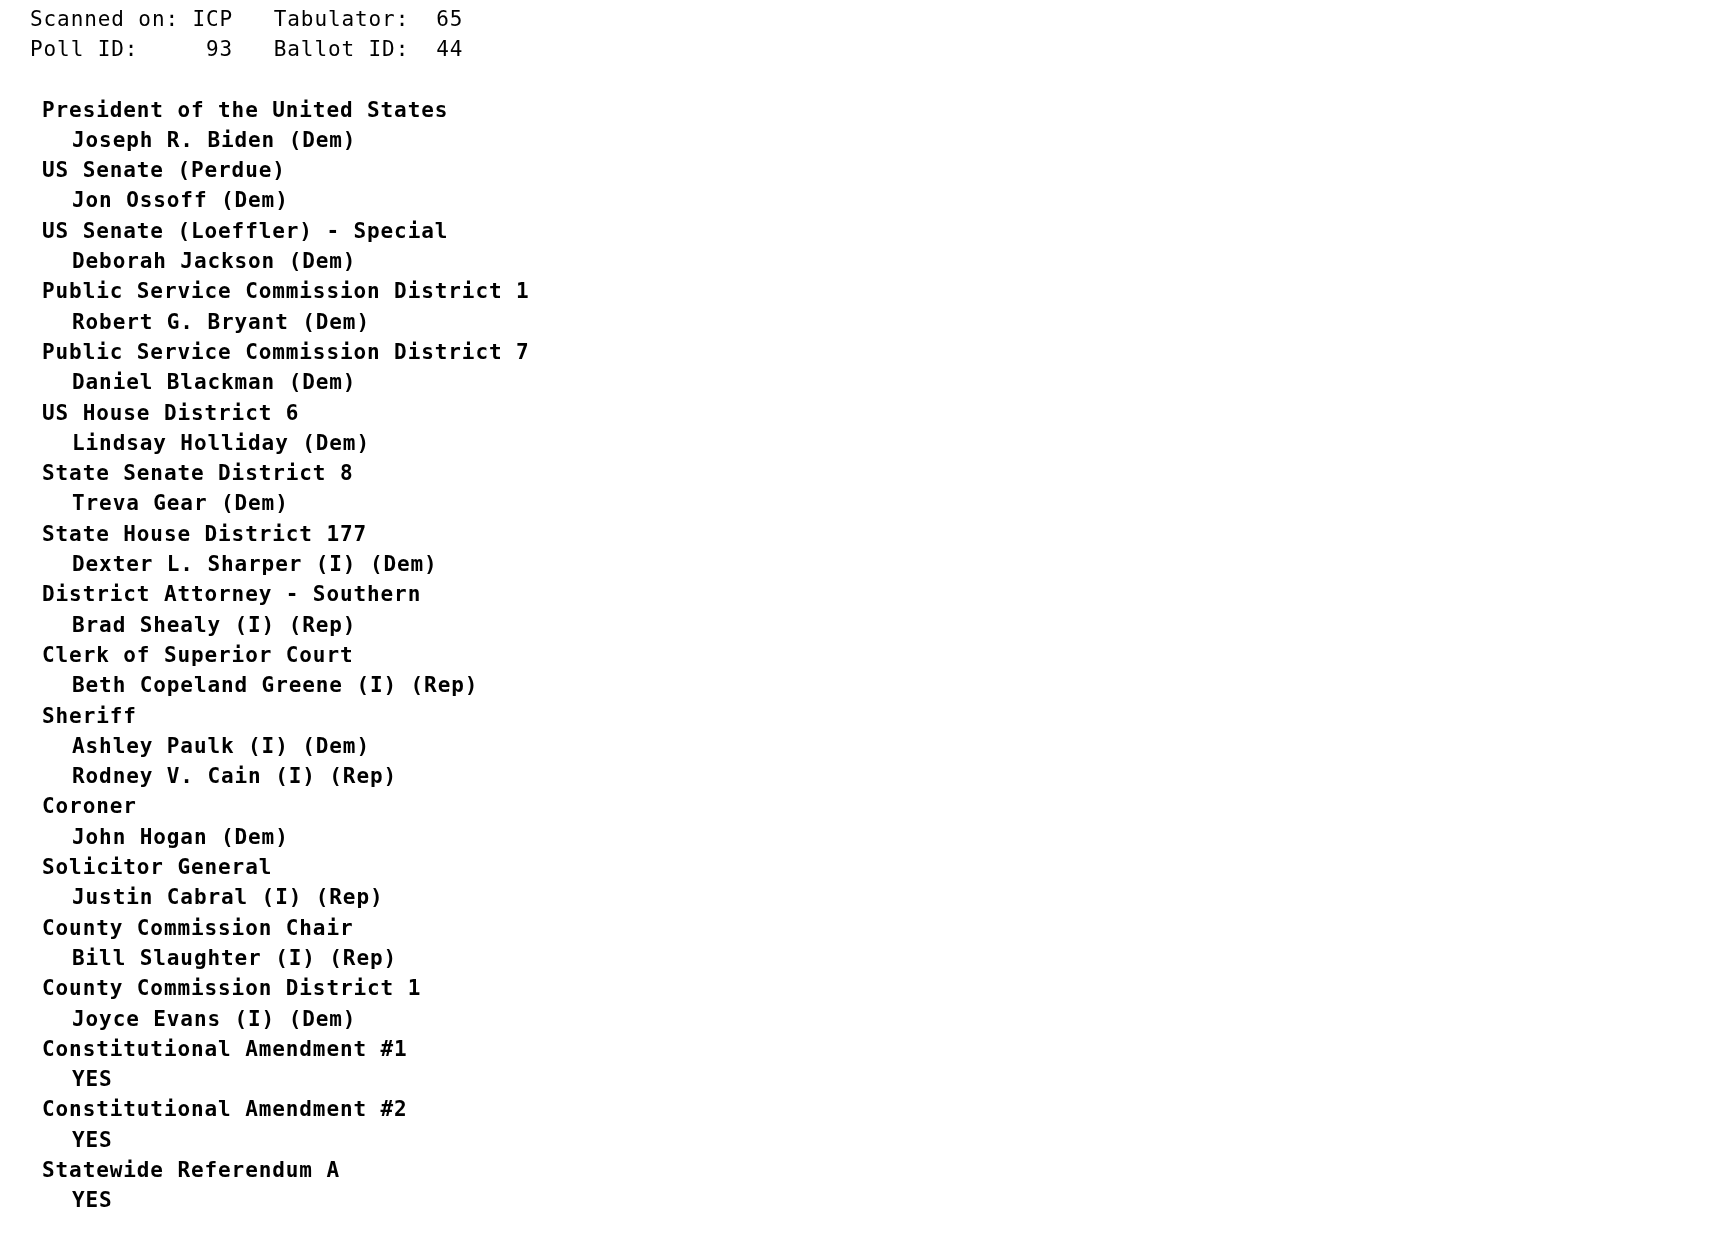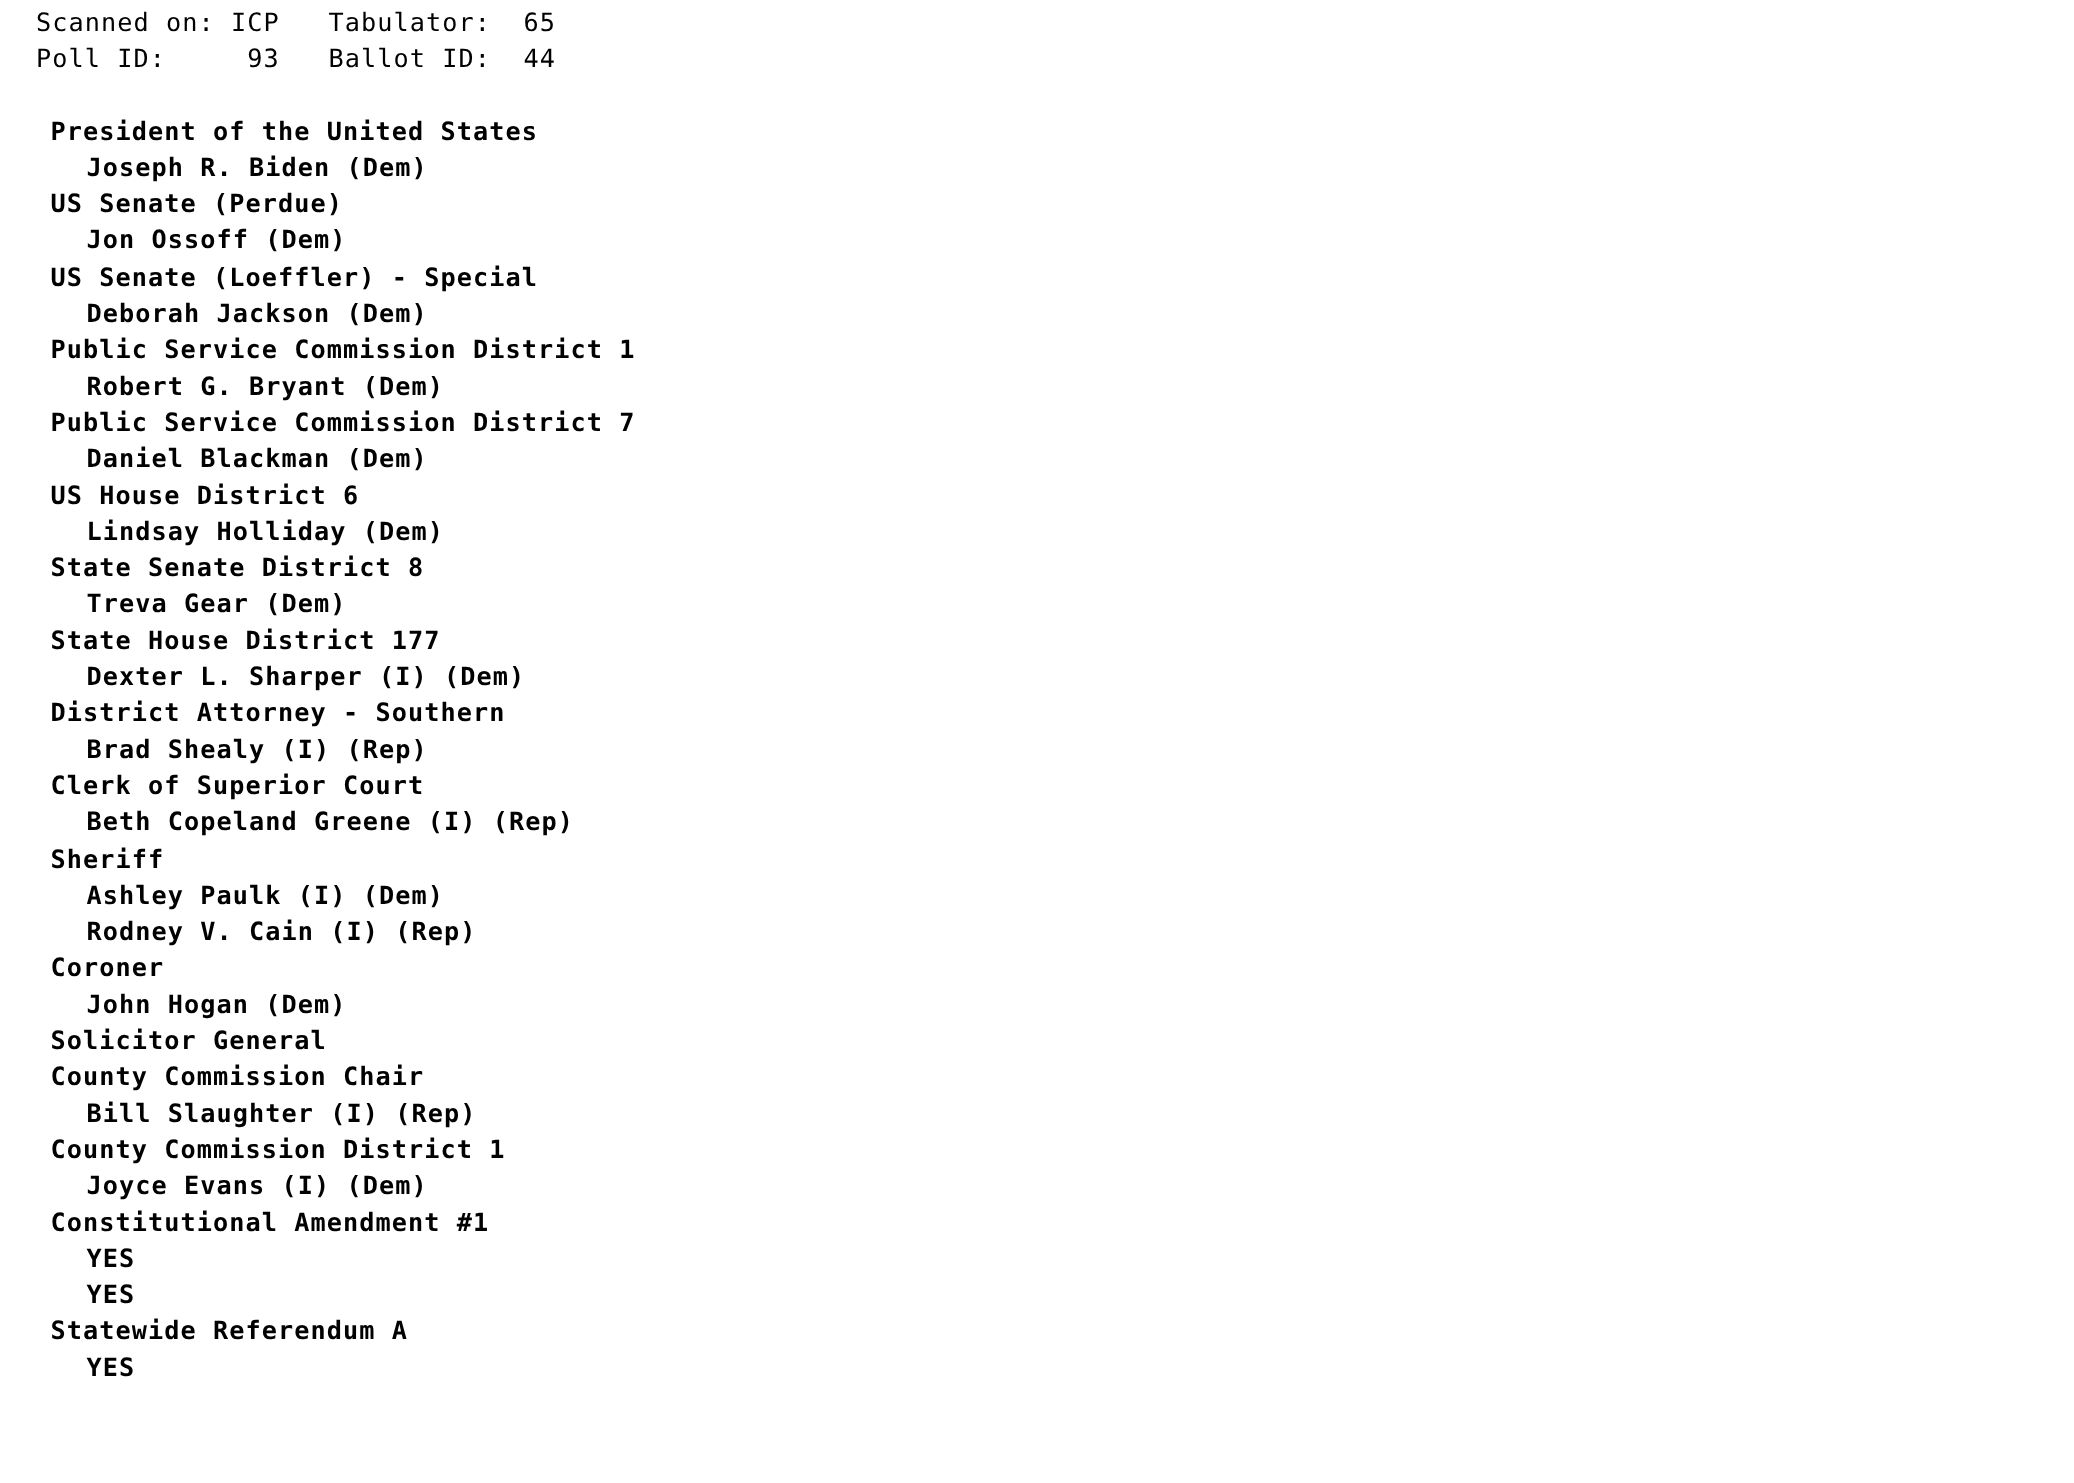--- a/index.html
+++ b/index.html
@@ -74,24 +74,26 @@
       <div class="line contest">District Attorney - Southern</div>
       <div class="line choice">Brad Shealy (I) (Rep)</div>
       <div class="line contest">Clerk of Superior Court</div>
       <div class="line choice">Beth Copeland Greene (I) (Rep)</div>
       <div class="line contest">Sheriff</div>
       <div class="line choice">Ashley Paulk (I) (Dem)</div>
       <div class="line choice">Rodney V. Cain (I) (Rep)</div>
       <div class="line contest">Coroner</div>
       <div class="line choice">John Hogan (Dem)</div>
       <div class="line contest">Solicitor General</div>
+      <div class="line choice">Justin Cabral (I) (Rep)</div>
       <div class="line contest">County Commission Chair</div>
       <div class="line choice">Bill Slaughter (I) (Rep)</div>
       <div class="line contest">County Commission District 1</div>
       <div class="line choice">Joyce Evans (I) (Dem)</div>
       <div class="line contest">Constitutional Amendment #1</div>
       <div class="line choice">YES</div>
+      <div class="line contest">Constitutional Amendment #2</div>
       <div class="line choice">YES</div>
       <div class="line contest">Statewide Referendum A</div>
       <div class="line choice">YES</div>
     </div>
 
 </div>
 
 </body></html>

